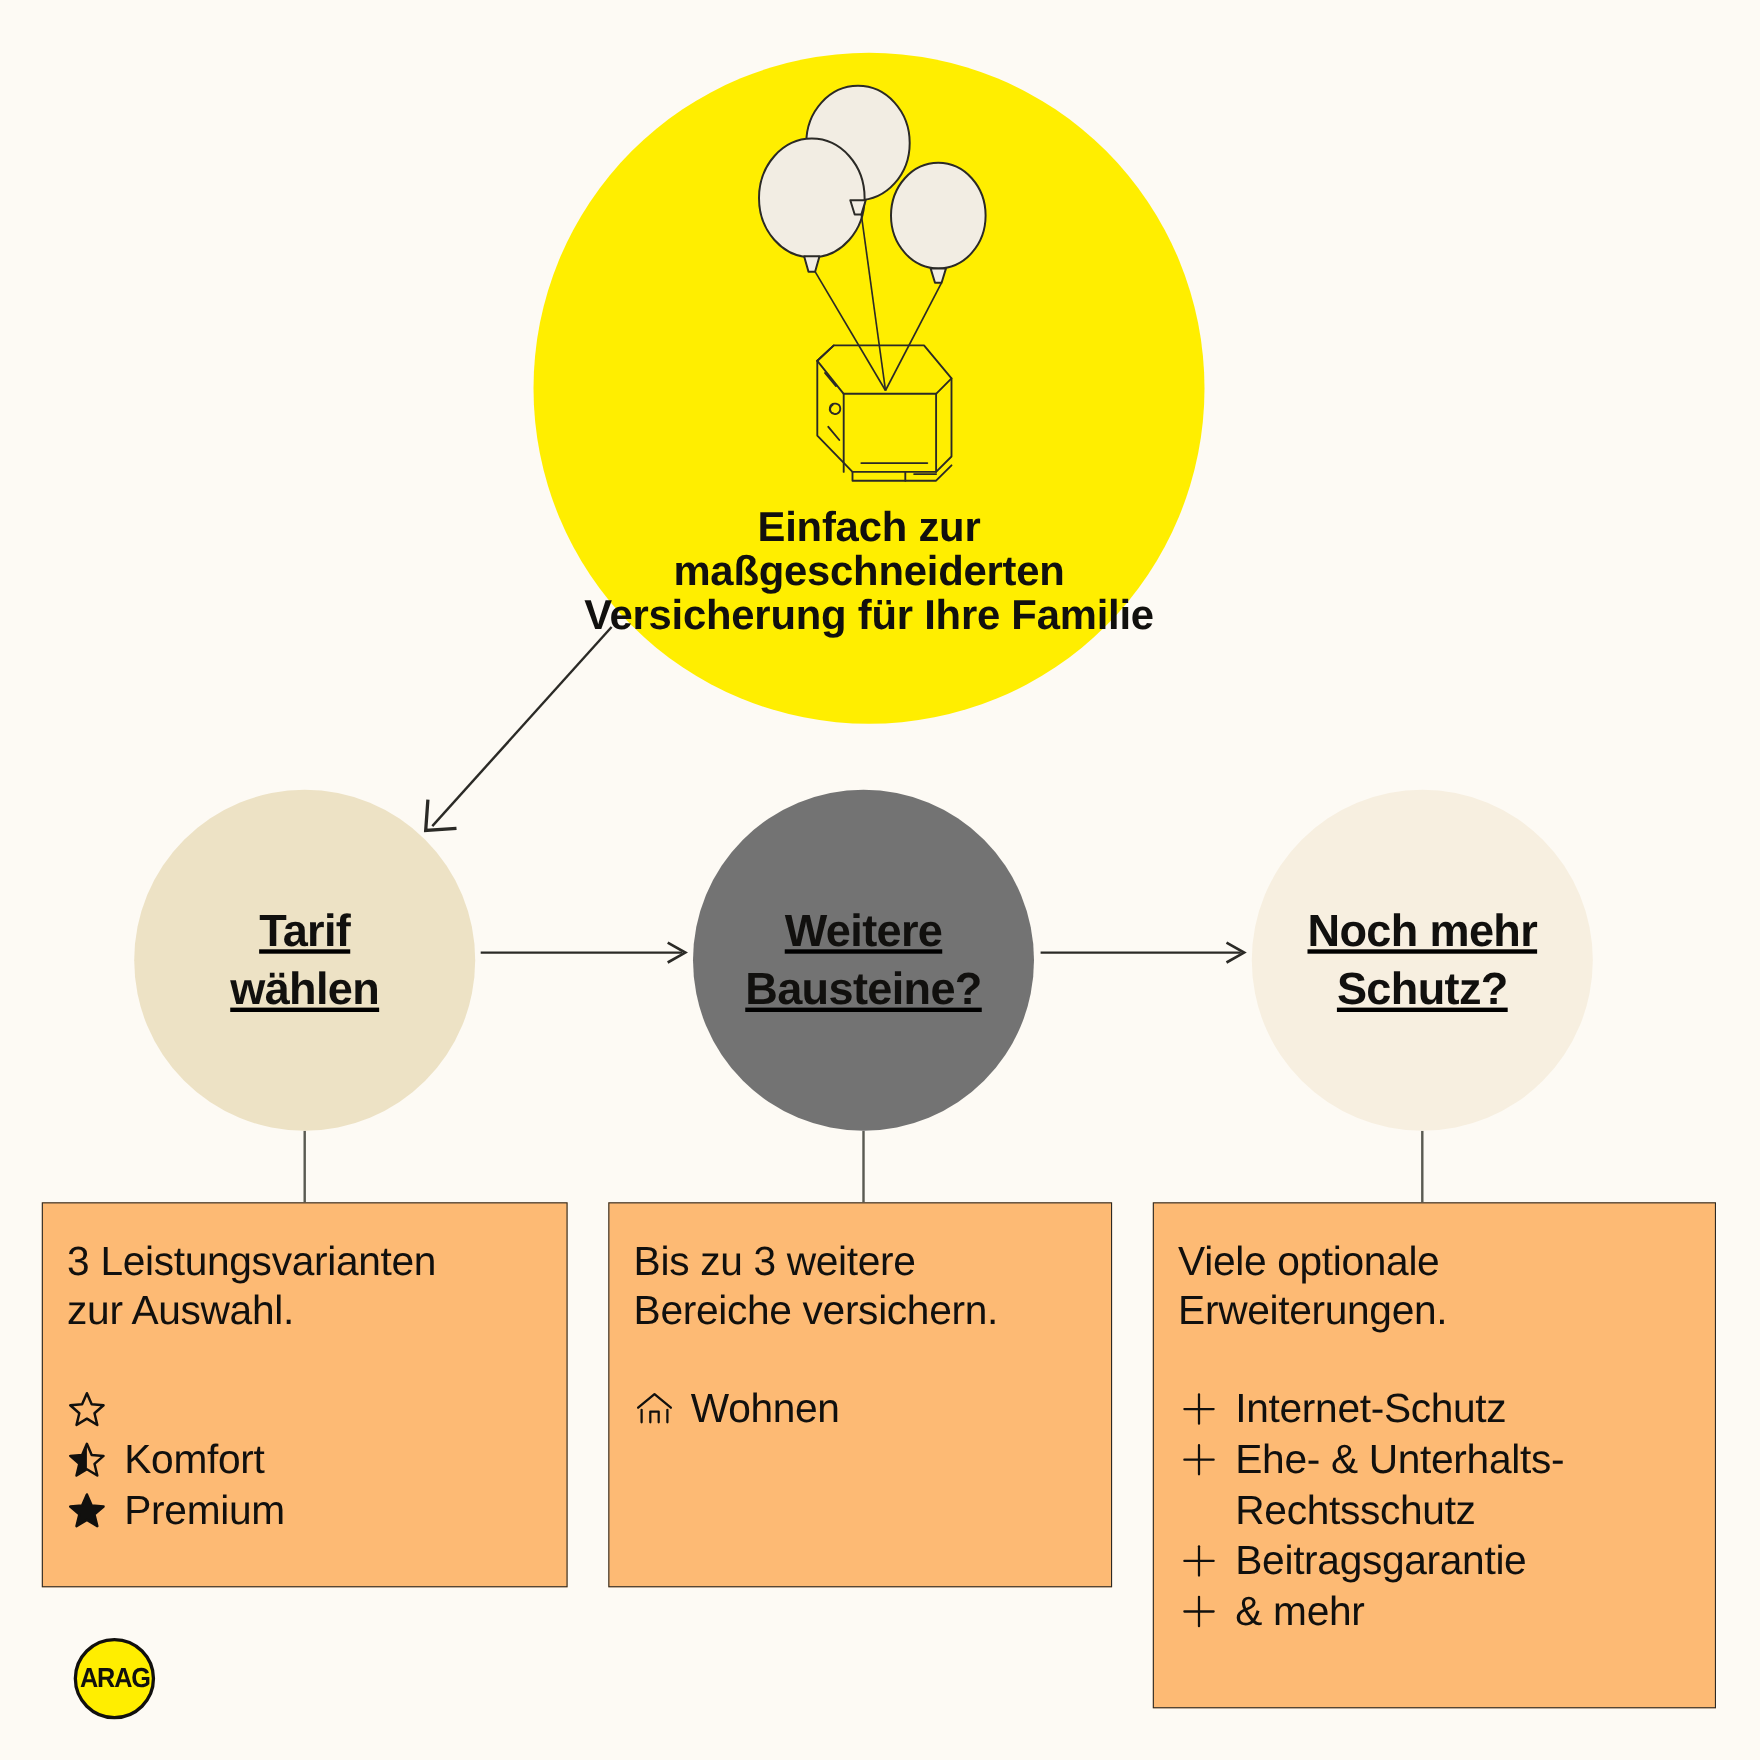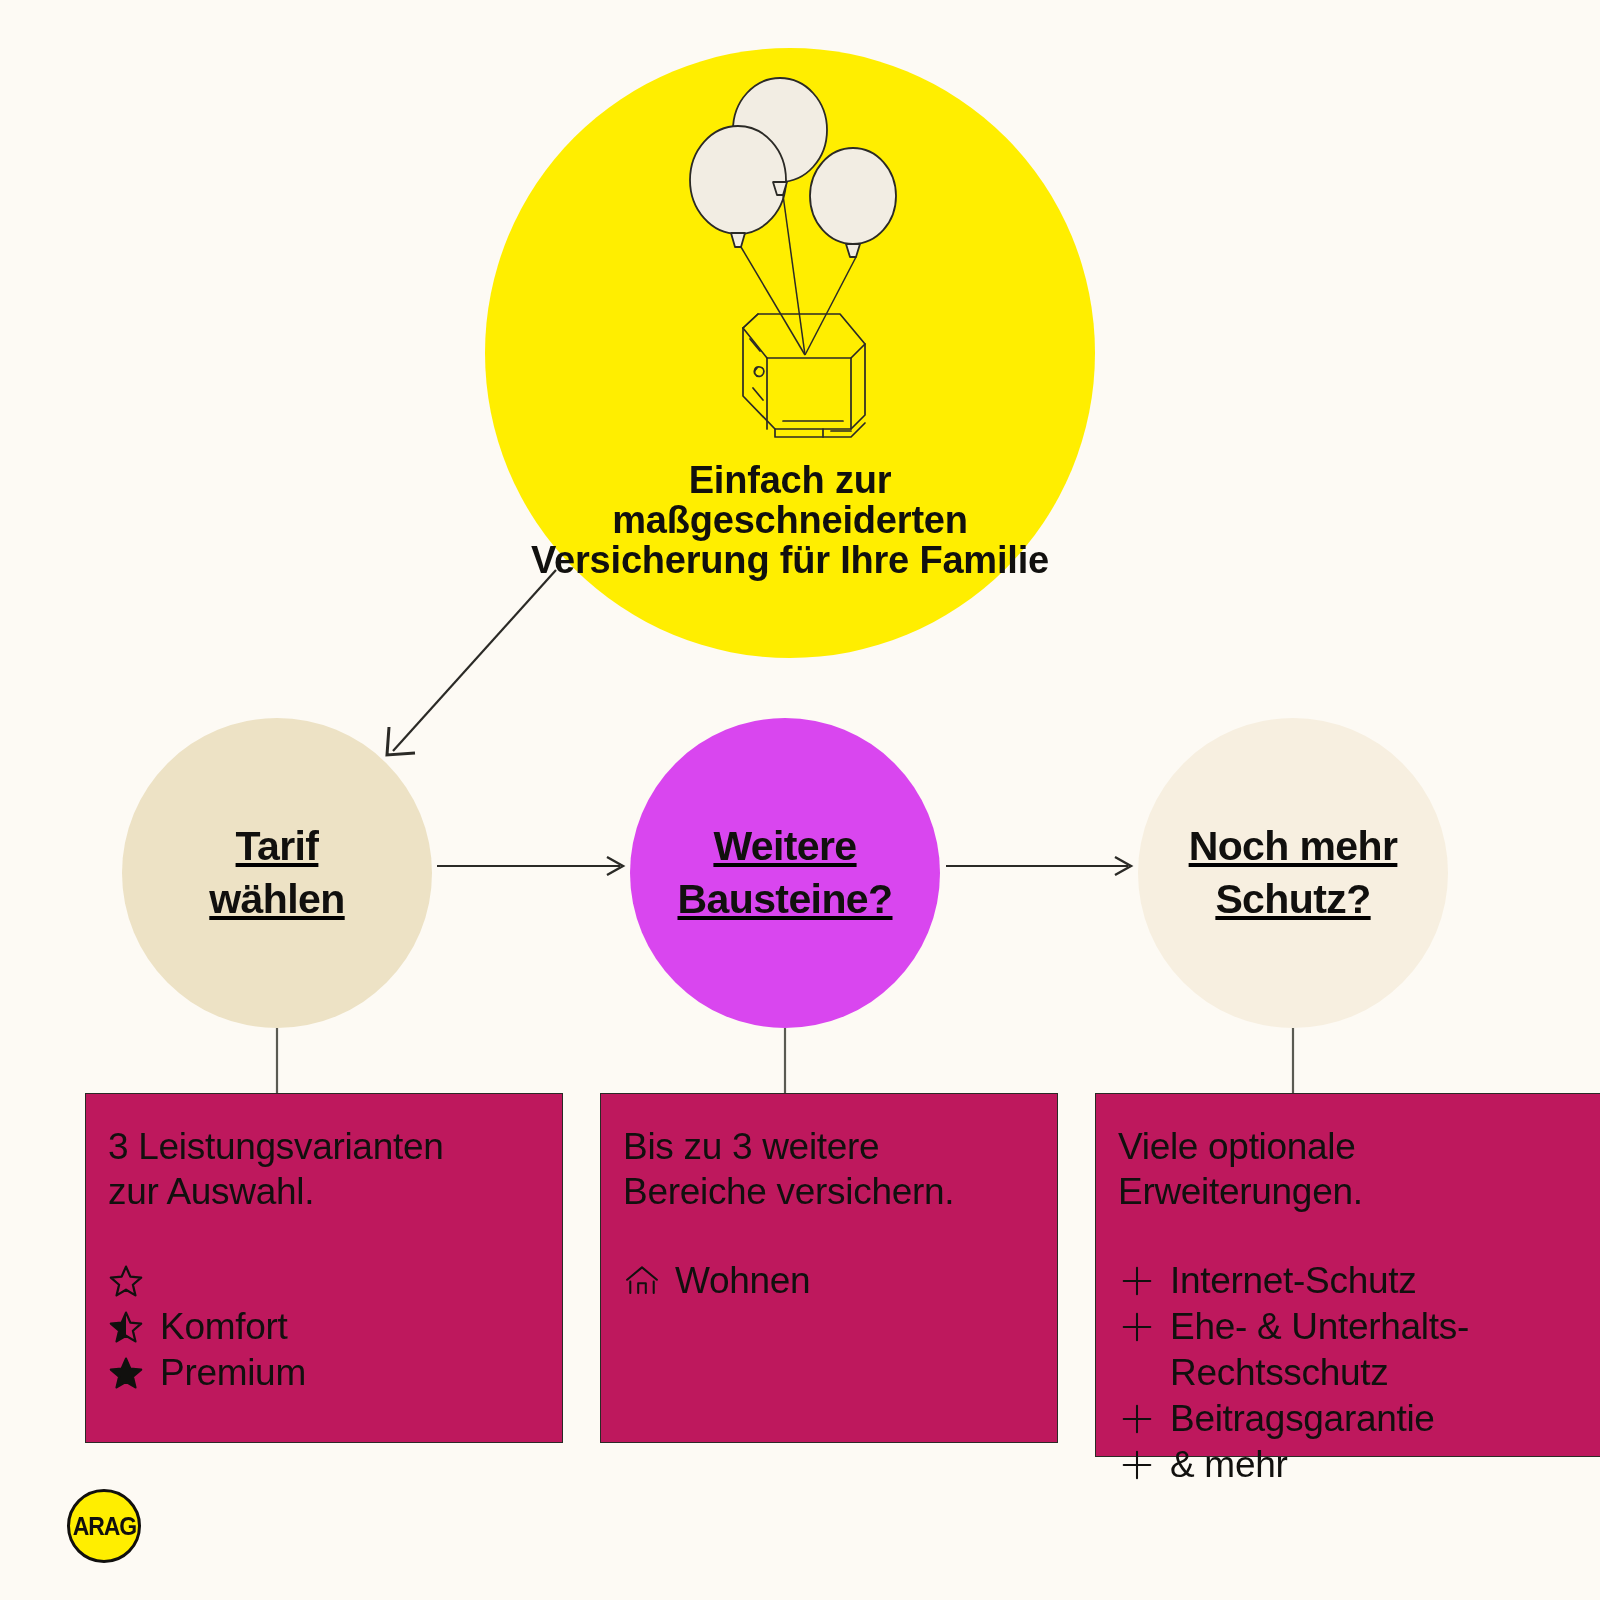--- a/index.html
+++ b/index.html
@@ -52,46 +52,45 @@
   .step-circle {
     width: 310px; height: 310px;
     border-radius: 50%;
     display: flex;
     align-items: center;
     justify-content: center;
     z-index: 2;
     text-decoration: underline;
   }
   #circle-tarif   { left: 122px;  top: 718px; background: #EDE2C5; }
-  #circle-bausteine { left: 630px; top: 718px; background: #d946ef; }
+  #circle-bausteine { left: 630px; top: 718px; background: #737373; }
   #circle-schutz  { left: 1138px; top: 718px; background: #F7EFE0; }
 
   .step-label {
     text-align: center;
     font-family: "Liberation Sans", sans-serif;
     font-weight: bold;
     font-size: 41px;
     line-height: 53px;
     color: #11100E;
     letter-spacing: -0.6px;
     white-space: pre-line;
   }
 
   
   .info-box {
-    background: #be185d;
+    background: #fdba74;
     border: 1.4px solid #2B2A26;
     box-sizing: border-box;
     z-index: 3;
     padding: 30px 22px 15px 22px;
-    margin-left: 47px;
   }
   #box-tarif     { left: 38px;   top: 1093px; width: 478px; height: 350px; }
   #box-bausteine { left: 553px;  top: 1093px; width: 458px; height: 350px; }
-  #box-schutz    { left: 1048px; top: 1093px; width: 512px; height: 364px; }
+  #box-schutz    { left: 1048px; top: 1093px; width: 512px; height: 460px; }
 
   .box-intro {
     font-family: "Liberation Sans", sans-serif;
     font-weight: 400;
     font-size: 37px;
     line-height: 45px;
     color: #11100E;
     letter-spacing: -0.3px;
     white-space: pre-line;
   }

